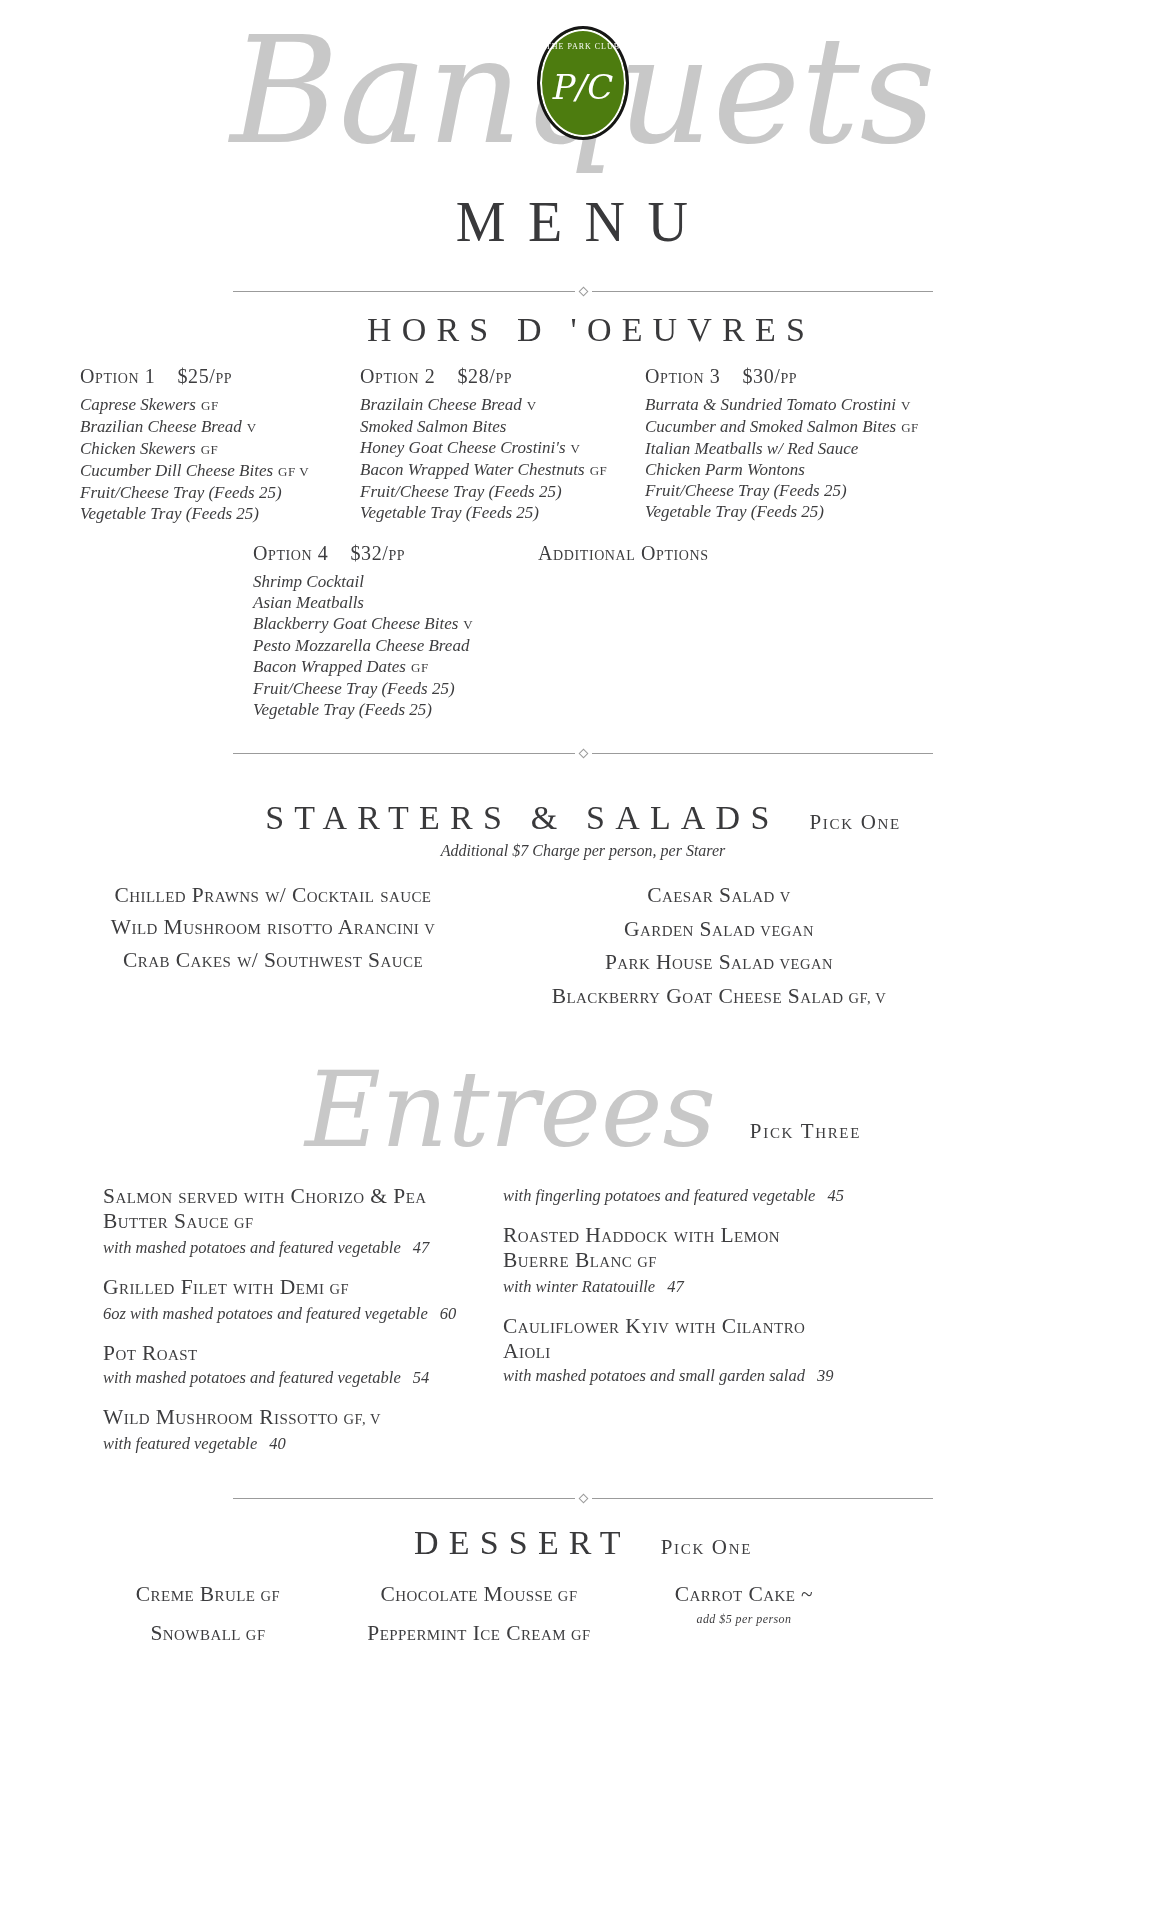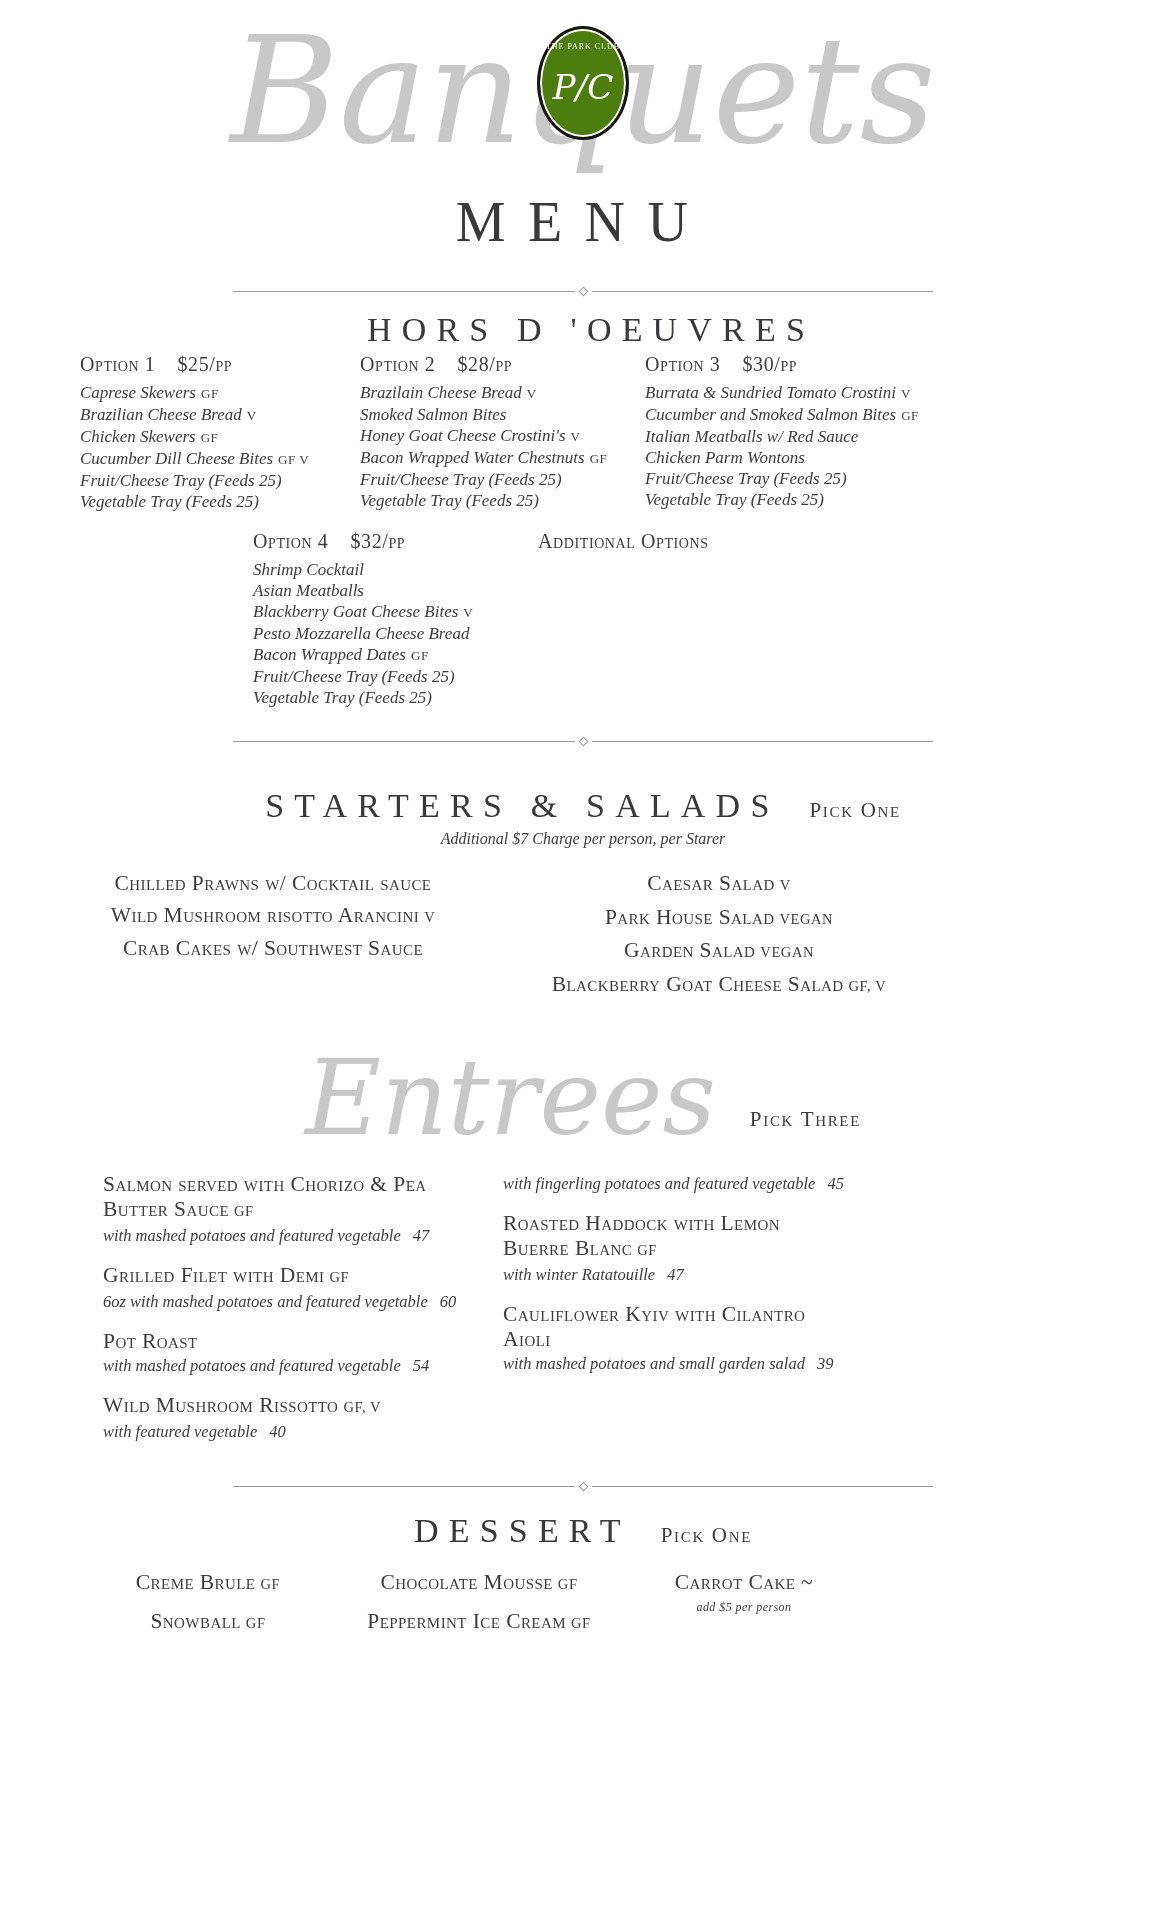--- a/index.html
+++ b/index.html
@@ -47,21 +47,21 @@
   .diamond { width:7px; height:7px; border:1px solid #9b9b9b; transform:rotate(45deg); margin:0 5px; background:#fff; }
 
   
   .section-heading { font-size:34px; font-weight:400; letter-spacing:0.30em; color:#39393b; }
   .heading-center { text-align:center;padding-left:16px; }
   .heading-row { display:flex; justify-content:center; align-items:baseline; gap:30px; }
   .pick-label { font-variant:small-caps; font-size:21px; letter-spacing:0.08em; }
 
   
   .hors-heading { margin-top:16px; }
-  .hors-row1 { display:flex; padding-left:80px; margin-top:4px; }
+  .hors-row1 { display:flex; padding-left:80px; margin-top:16px; }
   .hors-row2 { display:flex; padding-left:253px; margin-top:18px; }
   .opt-w1 { width:280px; } .opt-w2 { width:285px; } .opt-w3 { width:320px; } .opt-w4 { width:285px; }
   .option-head { font-variant:small-caps; font-size:20px; letter-spacing:0.03em; margin-bottom:6px; }
   .option-price { margin-left:22px; }
   .option-price:empty { display:none; }
   .item { font-style:italic; font-size:17px; line-height:21px; }
   .tag { font-style:normal; font-variant:small-caps; letter-spacing:0.04em; margin-left:5px; font-size:13px; }
   .tag:empty { display:none; }
   .tag-lg { font-size:14.5px; }
 
@@ -198,22 +198,22 @@
     <div class="starters-note">Additional $7 Charge per person, per Starer</div>
 
     <div class="starters-cols">
       <div class="starters-col sc1">
         <div class="starter-item"><span>Chilled Prawns w/ Cocktail sauce</span></div>
         <div class="starter-item"><span>Wild Mushroom risotto Arancini</span><span class="tag tag-lg">V</span></div>
         <div class="starter-item"><span>Crab Cakes w/ Southwest Sauce</span></div>
       </div>
       <div class="starters-col sc2">
         <div class="starter-item"><span>Caesar Salad</span><span class="tag tag-lg">V</span></div>
+        <div class="starter-item"><span>Garden Salad</span><span class="tag tag-lg">VEGAN</span></div>
         <div class="starter-item"><span>Park House Salad</span><span class="tag tag-lg">VEGAN</span></div>
-        <div class="starter-item"><span>Garden Salad</span><span class="tag tag-lg">VEGAN</span></div>
         <div class="starter-item"><span>Blackberry Goat Cheese Salad</span><span class="tag tag-lg">GF, V</span></div>
       </div>
     </div>
   </section>
 
   <section>
     <div class="entrees-header">
       <div class="script-entrees">Entrees</div>
       <span class="pick-label entrees-pick">Pick Three</span>
     </div>

